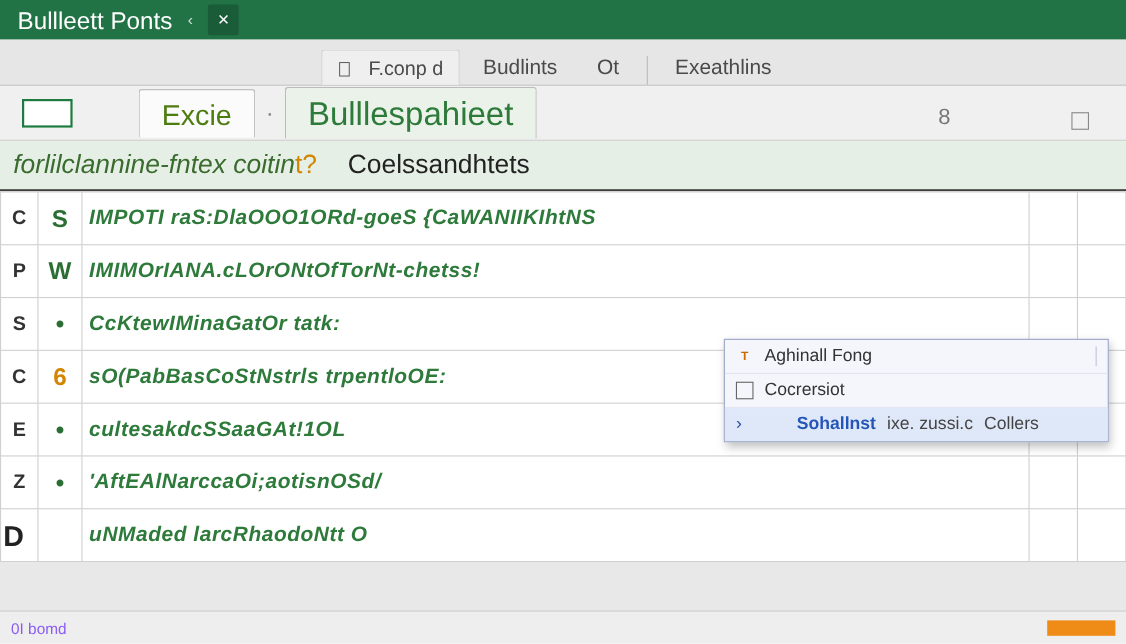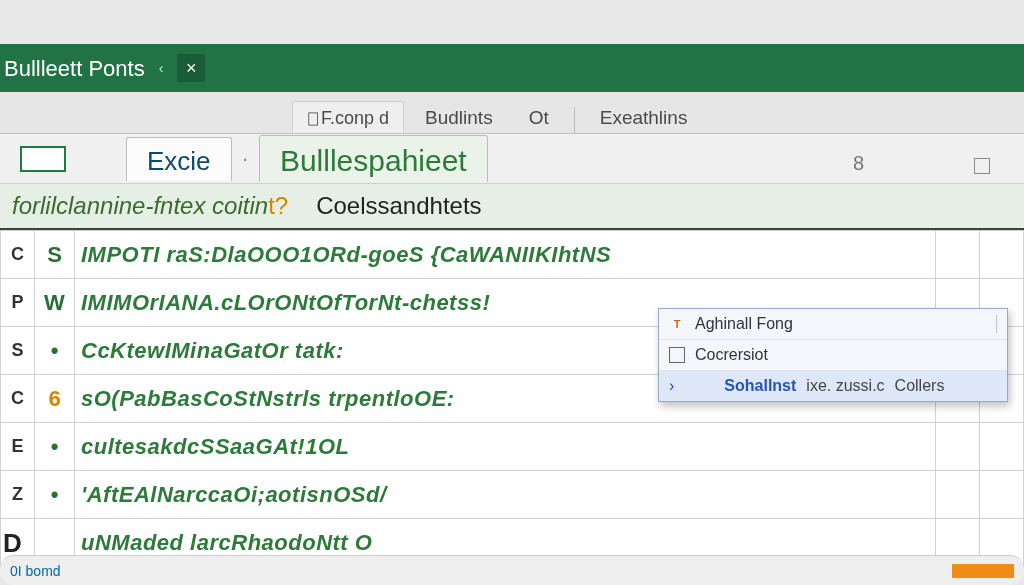--- a/index.html
+++ b/index.html
@@ -7,30 +7,29 @@
     width: 1024px;
     height: 585px;
     font-family: "Segoe UI", Arial, sans-serif;
     background: #e8e8e8;
     overflow: hidden;
     position: relative;
   }
 
   
   .titlebar {
-    height: 48px;
+    height: 36px;
     background: #217346;
     color: white;
     display: flex;
     align-items: center;
-    padding-left: 4px;
+    padding-left: 16px;
     gap: 10px;
     font-size: 22px;
     font-weight: 500;
-    margin-top: 44px;
   }
   .titlebar .tb-text { padding-top: 2px; }
   .titlebar .arrow { color: #cde4d6; font-size: 14px; padding: 0 4px; }
   .titlebar .close {
     background: #1a5c38;
     width: 28px; height: 28px;
     display: flex; align-items: center; justify-content: center;
     border-radius: 2px;
     font-size: 18px;
     color: #fff;
@@ -51,21 +50,21 @@
   }
   .ribbon-tabs .rtab {
     padding: 6px 14px 4px 14px;
     font-size: 18px;
     color: #4a4a4a;
     border: 1px solid transparent;
     border-bottom: none;
     cursor: pointer;
   }
   .ribbon-tabs .rtab.icon {
-    display: inline-flex; align-items: center; gap: 0;
+    display: inline-flex; align-items: center; gap: 14px;
     background: #efefef; border-color: #cfcfcf;
     border-radius: 3px 3px 0 0;
   }
   .rtab svg { width: 14px; height: 14px; }
   .ribbon-tabs .rtab.plain2 { font-size: 19px; }
 
   
   .ribbon-sub {
     height: 50px;
     background: #f0f0f0;
@@ -90,21 +89,21 @@
     border-bottom: none;
     background: #fbfbfb;
     border-radius: 3px 3px 0 0;
     cursor: pointer;
   }
   .subtab.active {
     background: #eaf2e9;
     color: #2d7a3a;
     font-size: 30px;
   }
-  .subtab.dim { color: #0c4a6e; }
+  .subtab.dim { color: #4d7c0f; }
   .col-b-label {
     position: absolute;
     right: 160px; top: 18px;
     font-size: 20px; color: #777;
   }
   .ribbon-sub::after {
     content: ""; position: absolute; right: 34px; top: 24px;
     width: 14px; height: 14px; border: 1px solid #888;
   }
 
@@ -149,21 +148,21 @@
   }
   .bulletcell {
     width: 40px;
     text-align: center;
     font-size: 22px;
     color: #2b6e34;
     font-weight: 600;
   }
   .bulletcell .num { color: #d28500; }
   .content {
-    font-size: 22px;
+    font-size: 19px;
     color: #2d7a3a;
     font-weight: 600;
     letter-spacing: 0.5px;
     font-style: italic;
     white-space: nowrap;
     overflow: hidden;
   }
   .rightcol { width: 44px; }
 
   .bigD {
@@ -212,23 +211,22 @@
 
   
   .status {
     position: absolute;
     bottom: 0; left: 0; right: 0;
     height: 30px;
     background: #eee;
     border-top: 1px solid #ccc;
     display: flex; align-items: center;
     padding: 0 10px;
-    font-size: 14px; color: #0369a1;
+    font-size: 14px; color: #8b5cf6;
     gap: 10px;
-    border-radius: 14px;
   }
   .status .orange-block {
     width: 62px; height: 14px; background: #ef8b17;
   }
 </style>
 </head>
 <body>
 
 <div class="titlebar">
   <span class="tb-text">Bullleett Ponts</span>

